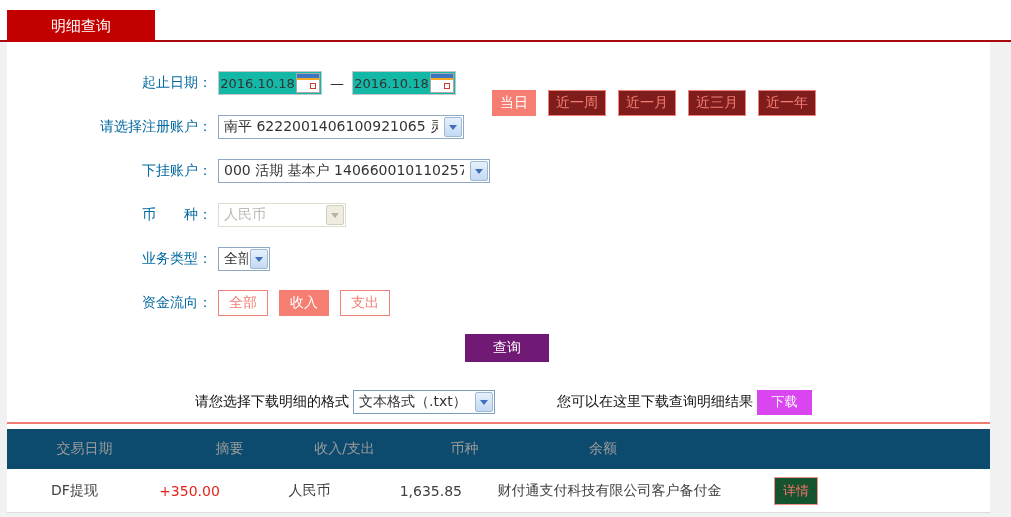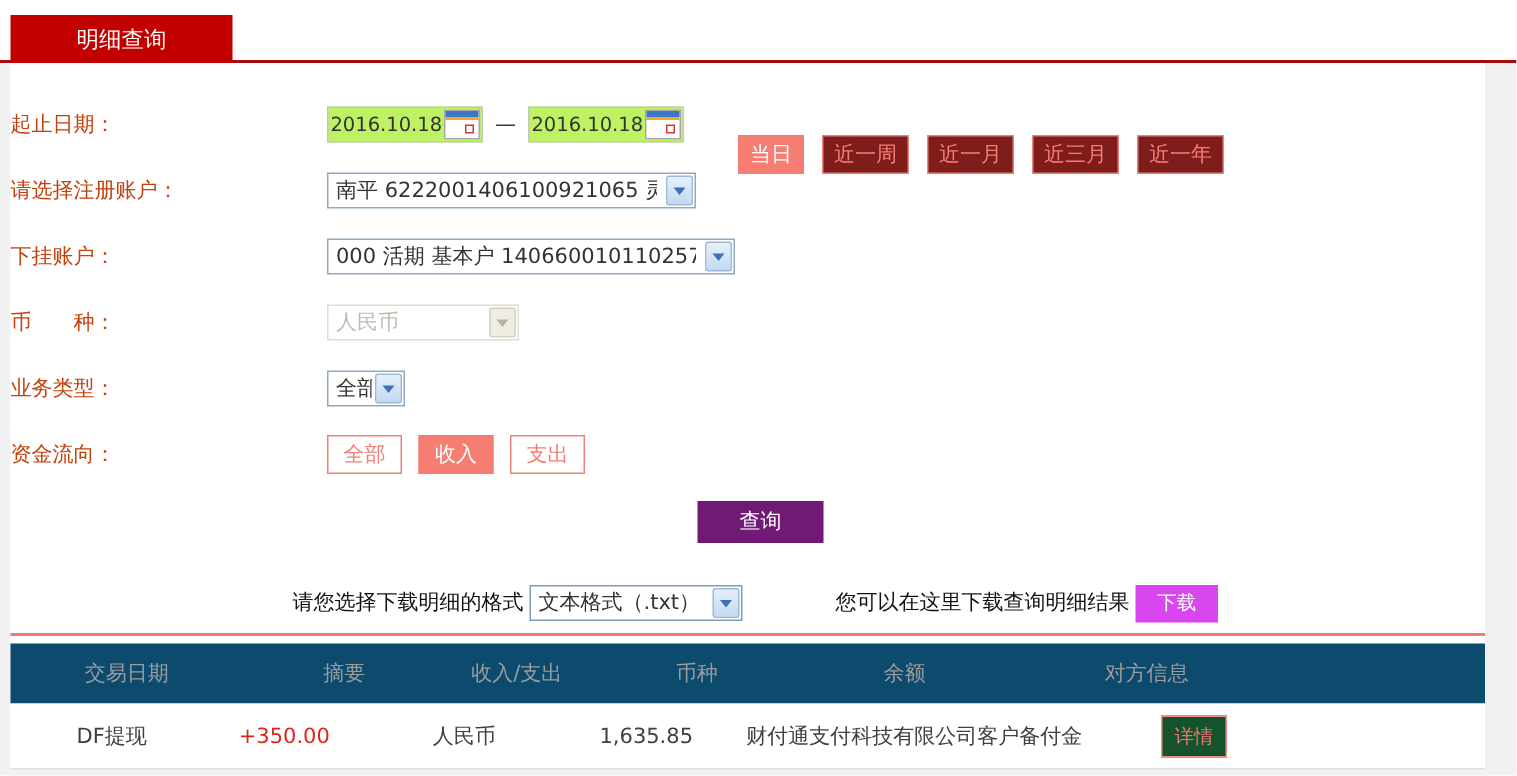--- a/index.html
+++ b/index.html
@@ -14,24 +14,24 @@
   
   .header-band { height:42px; background:#fff; border-bottom:2px solid #a8090d; position:relative; }
   .tab {
     position:absolute; left:7px; top:10px; width:148px; height:32px;
     background:#c30000; color:#fff; font-size:15px;
     display:flex; align-items:center; justify-content:center; cursor:pointer;
   }
   
   .panel { margin-left:7px; width:983px; background:#fff; padding-top:28px; }
   .form-row { display:flex; align-items:center; height:26px; margin-bottom:18px; }
-  .lbl { width:205px; text-align:left; font-size:14px; color:#c2410c; flex:0 0 205px; }
+  .lbl { width:205px; text-align:right; font-size:14px; color:#0369a1; flex:0 0 205px; }
   
   .date-input {
-    margin-left:6px; width:104px; height:24px; border:1px solid #c6c6c6; background:#bef264;
+    margin-left:6px; width:104px; height:24px; border:1px solid #c6c6c6; background:#14b8a6;
     display:flex; align-items:center; cursor:text;
   }
   .date-text { flex:1; text-align:center; font-size:13px; color:#333; }
   .cal-icon { width:24px; height:20px; border:1px solid #a8a8a8; background:#fff; position:relative; margin-right:1px; cursor:pointer; flex:0 0 24px; }
   .cal-top { position:absolute; top:0; left:0; right:0; height:4px; background:#3b76c4; }
   .cal-stripe { position:absolute; top:4px; left:0; right:0; height:2px; background:#f5a623; }
   .cal-grid {
     position:absolute; top:8px; left:1px; right:1px; bottom:1px;
     background-color:#fff;
     background-image:
@@ -219,21 +219,20 @@
 
 <div class="sep-line"></div>
 <div class="table-gap"></div>
 
 <div class="thead">
   <span class="c1">交易日期</span>
   <span class="c2">摘要</span>
   <span class="c3">收入/支出</span>
   <span class="c4">币种</span>
   <span class="c5">余额</span>
-  <span class="c6">对方信息</span>
   <span class="c7"></span>
 </div>
 
 <div class="trow">
   <span class="c2">DF提现</span>
   <span class="c3 amount-pos">+350.00</span>
   <span class="c4">人民币</span>
   <span class="c5">1,635.85</span>
   <span class="c6">财付通支付科技有限公司客户备付金</span>
   <span class="c7">

